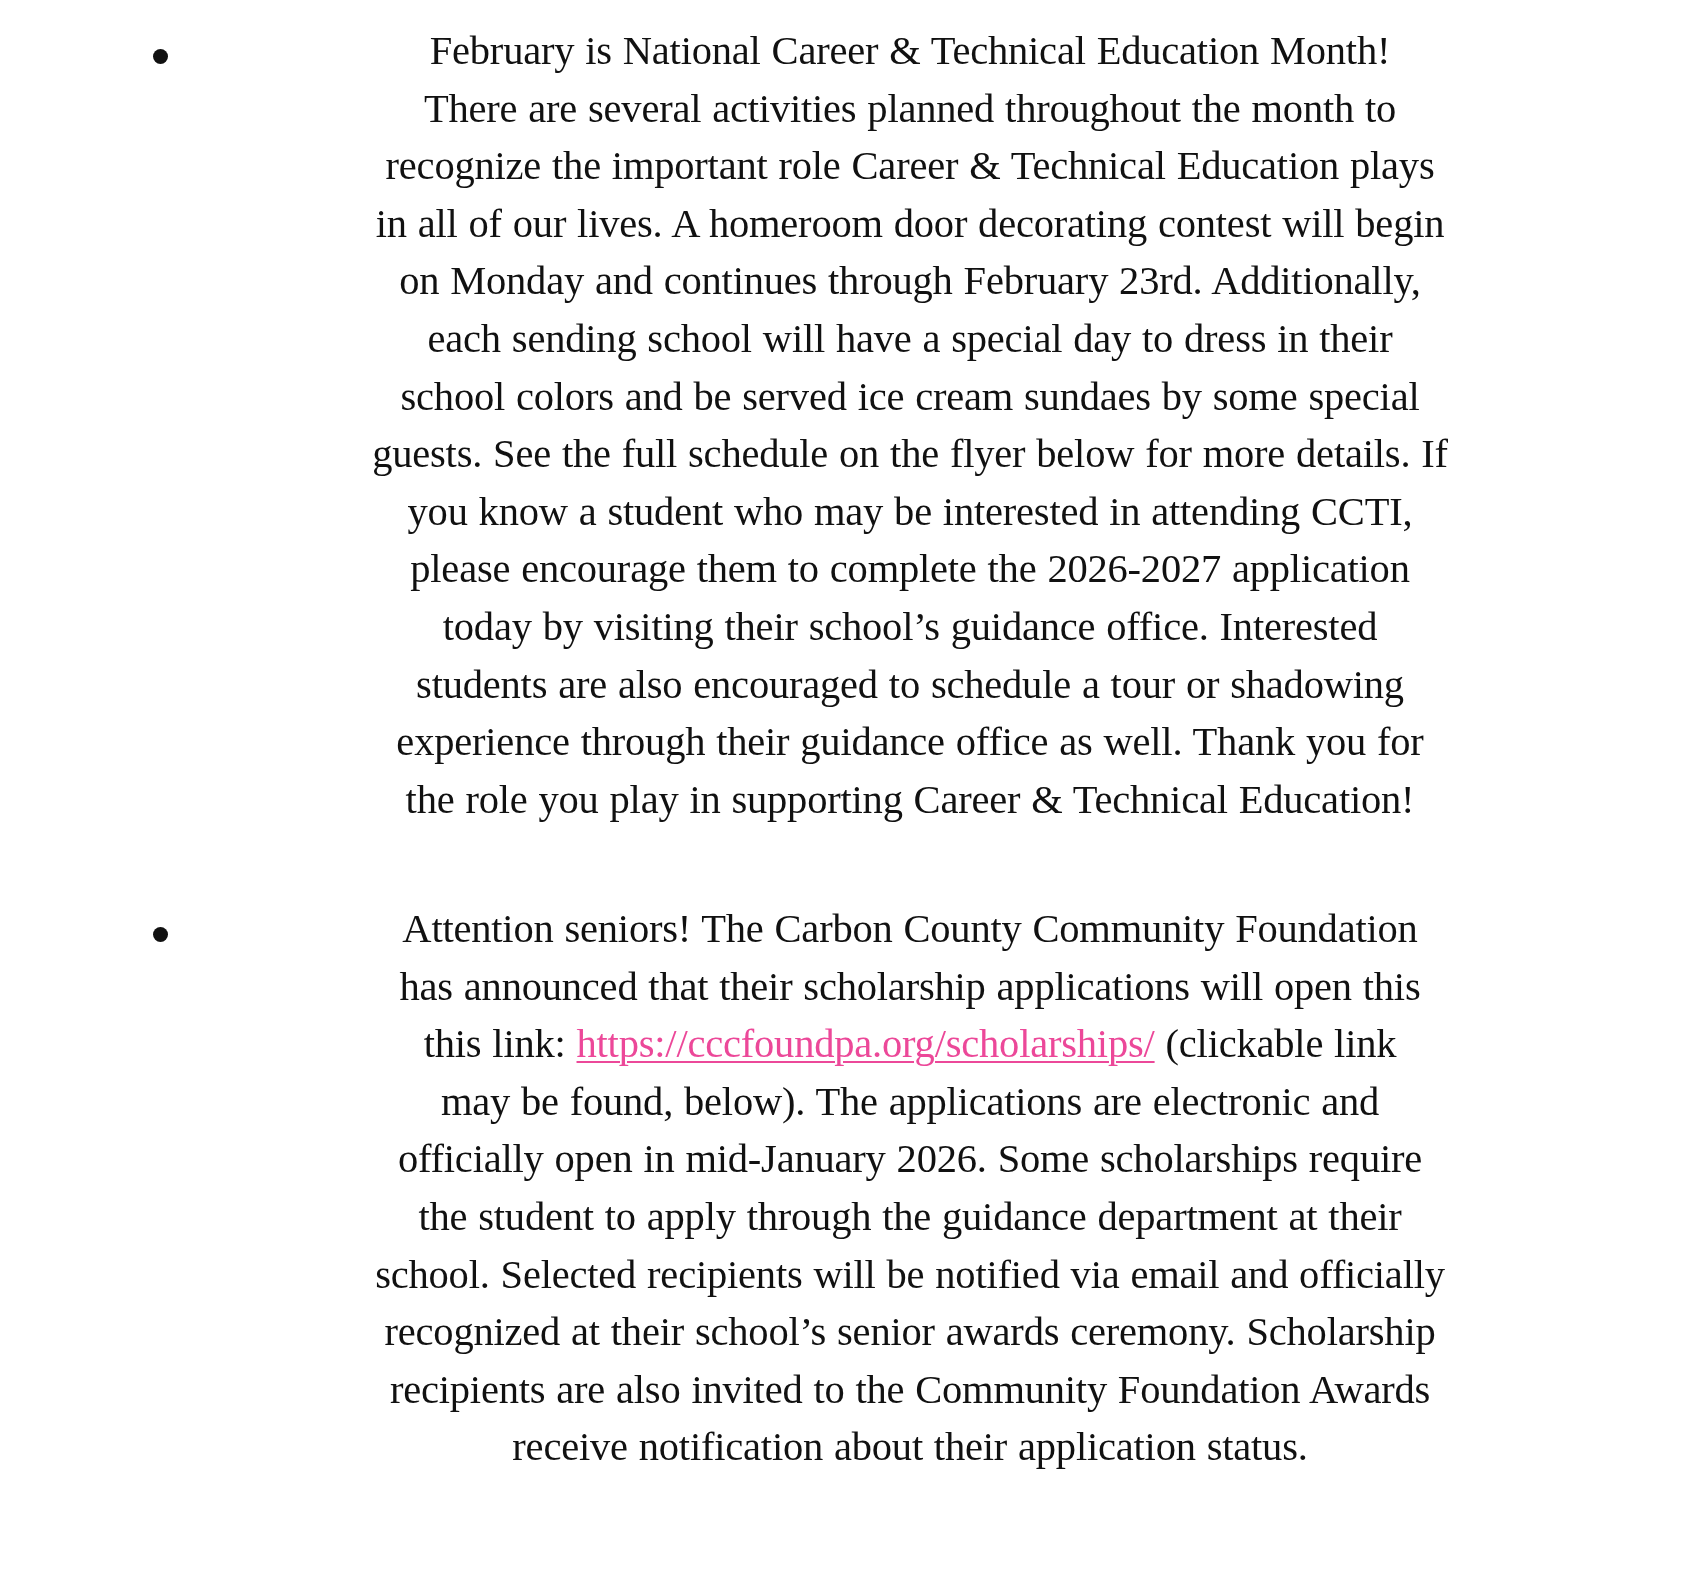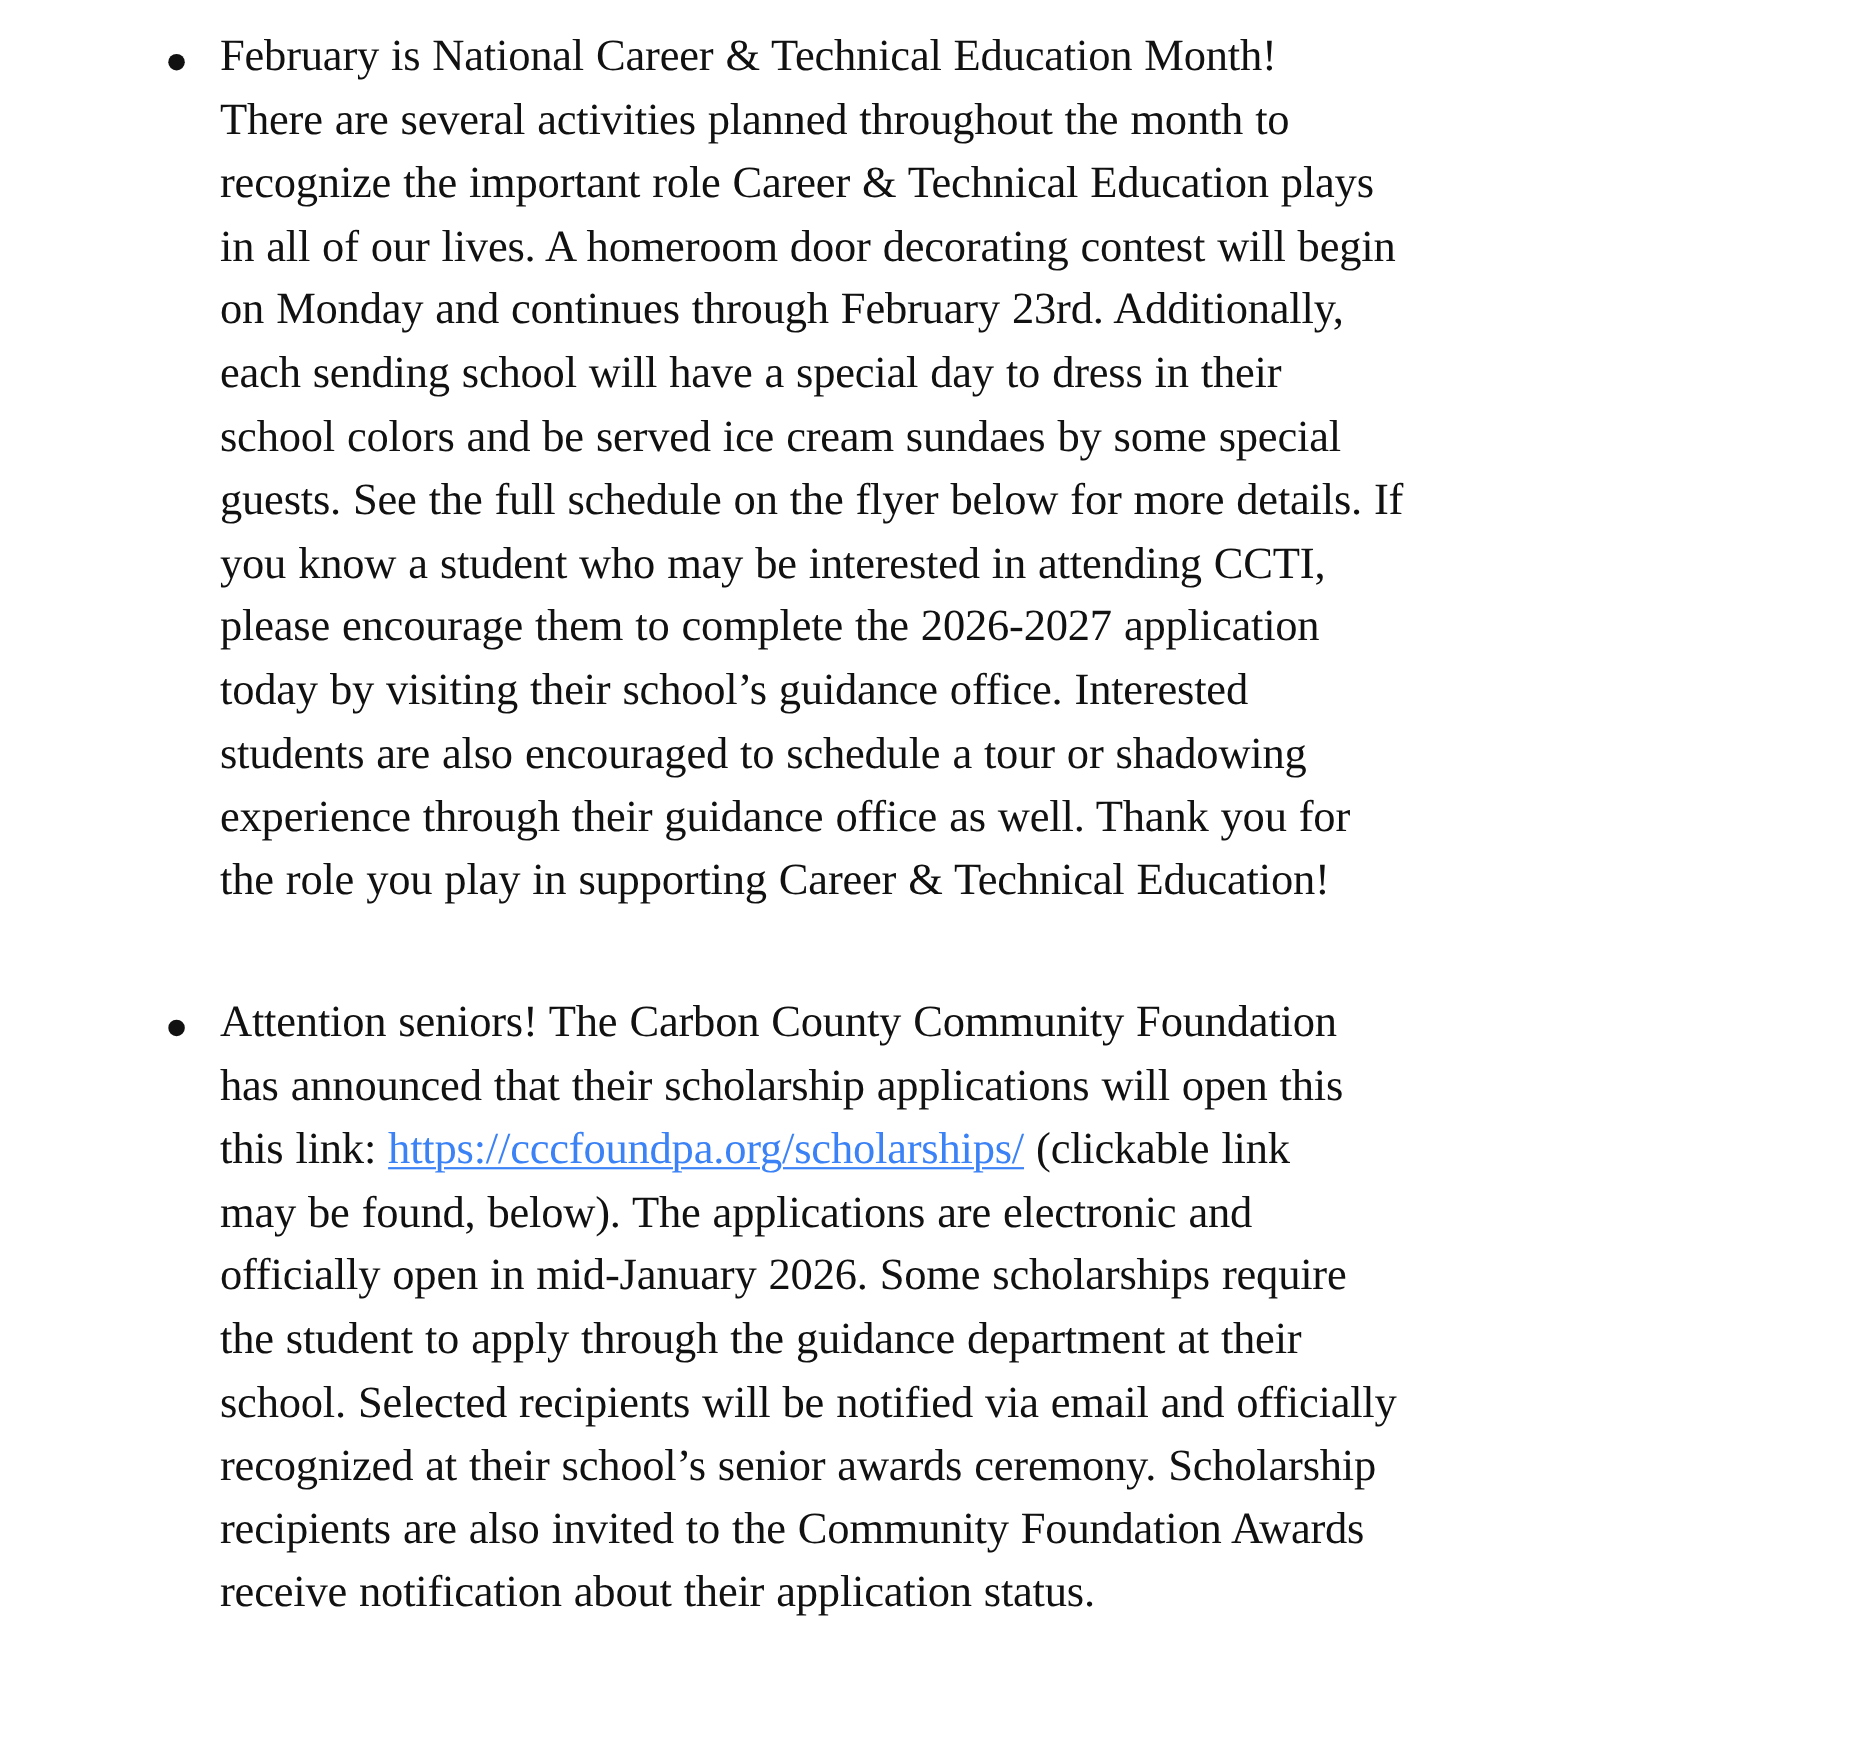--- a/index.html
+++ b/index.html
@@ -51,23 +51,24 @@
     margin: 0;
     font-size: 40.5px;
     line-height: 57.6px;
     letter-spacing: -0.2px;
     word-spacing: 1px;
     white-space: nowrap;
   }
   .line {
     display: block;
     height: 57.6px;
+    text-align: center;
   }
   .link {
-    color: #3b82f6;
+    color: #ec4899;
     text-decoration: underline;
     text-decoration-thickness: 2px;
     text-underline-offset: 4px;
   }
 </style>
 </head>
 <body>
 
 <div class="doc">
   <ul class="bullet-list">

